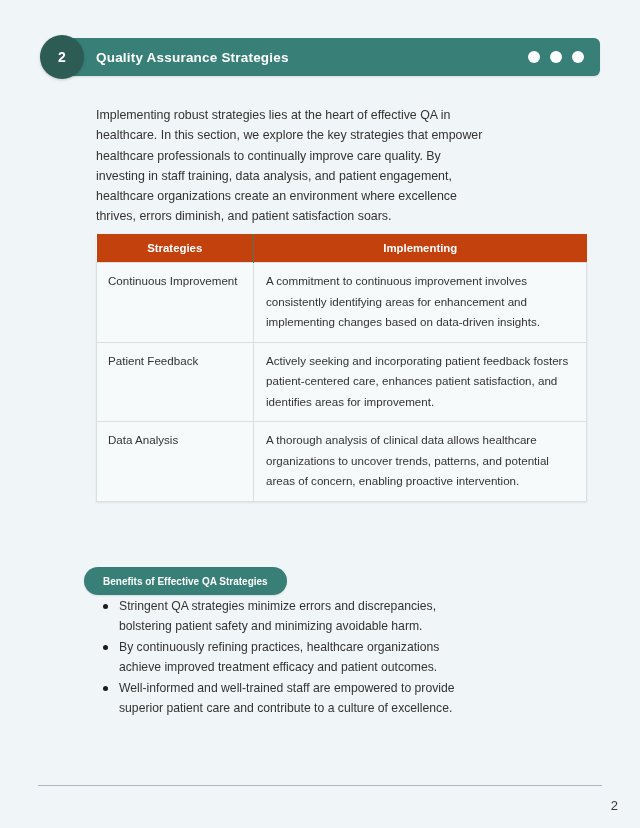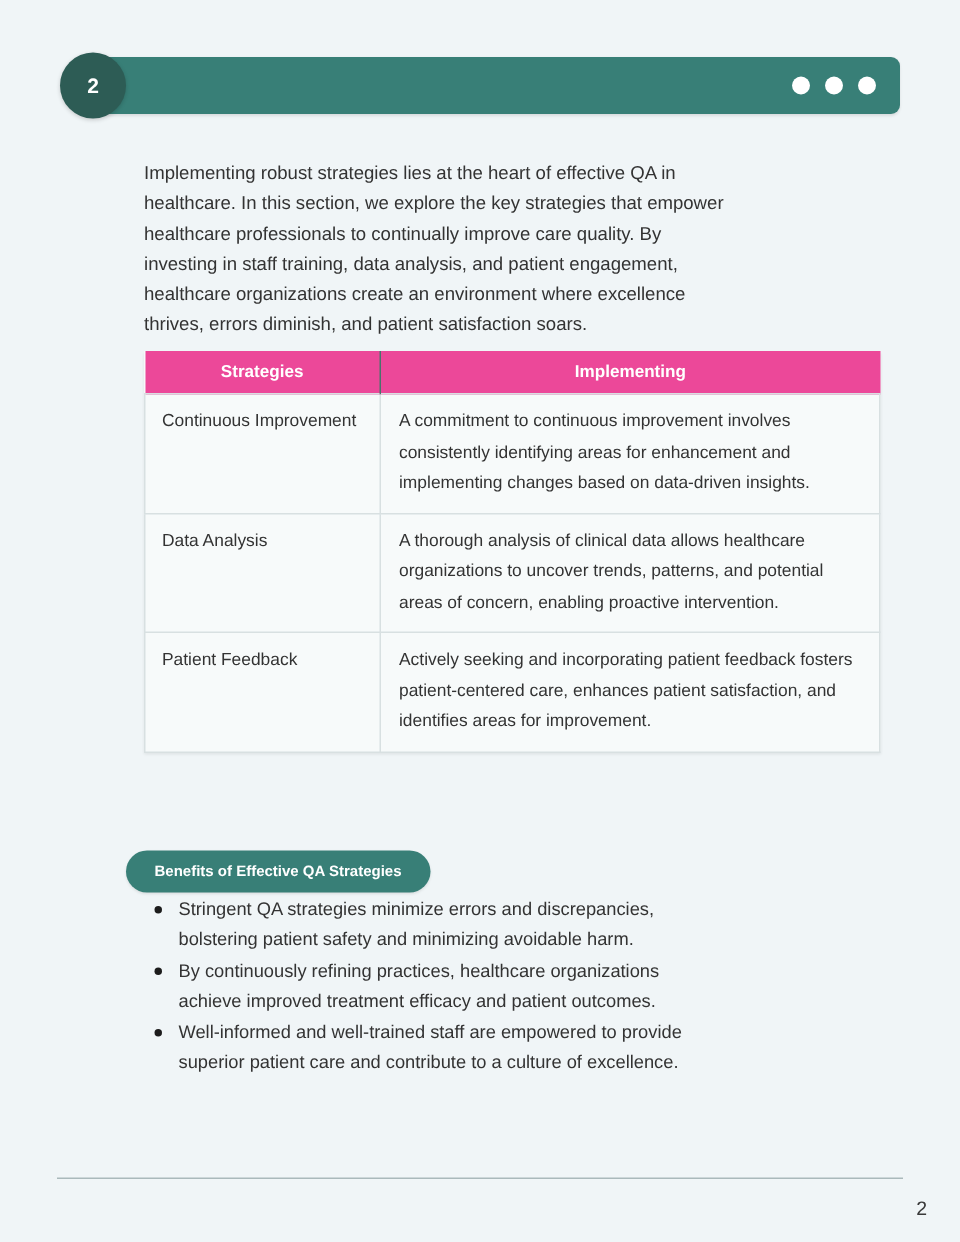--- a/index.html
+++ b/index.html
@@ -89,21 +89,21 @@
     top: 234px;
     width: 490px;
     border-collapse: collapse;
     table-layout: fixed;
     background: #f7fafa;
     box-shadow: 0 1px 2px rgba(0,0,0,0.07);
   }
   .strategy-table col.c1 { width: 157px; }
   .strategy-table col.c2 { width: 333px; }
   .strategy-table thead th {
-    background: #ec4899;
+    background: #c2410c;
     color: #ffffff;
     font-size: 11.4px;
     font-weight: bold;
     padding: 8px 6px;
     text-align: center;
     border-right: 1px solid #4a736c;
     margin-top: 24px;
   }
   .strategy-table thead th:last-child { border-right: none; }
   .strategy-table tbody td {
@@ -177,20 +177,21 @@
     right: 22px;
     top: 798px;
     font-size: 13px;
     color: #3a3a3a;
   }
 </style>
 </head>
 <body>
 
 <div class="section-header">
+  <div class="section-title">Quality Assurance Strategies</div>
   <div class="header-dots">
     <span class="dot"></span>
     <span class="dot"></span>
     <span class="dot"></span>
   </div>
 </div>
 <div class="section-badge">2</div>
 
 <p class="intro">Implementing robust strategies lies at the heart of effective QA in healthcare. In this section, we explore the key strategies that empower healthcare professionals to continually improve care quality. By investing in staff training, data analysis, and patient engagement, healthcare organizations create an environment where excellence thrives, errors diminish, and patient satisfaction soars.</p>
 
@@ -204,26 +205,26 @@
       <th>Strategies</th>
       <th>Implementing</th>
     </tr>
   </thead>
   <tbody>
     <tr>
       <td class="strategy-name">Continuous Improvement</td>
       <td>A commitment to continuous improvement involves consistently identifying areas for enhancement and implementing changes based on data-driven insights.</td>
     </tr>
     <tr>
+      <td class="strategy-name">Patient Feedback</td>
+      <td>Actively seeking and incorporating patient feedback fosters patient-centered care, enhances patient satisfaction, and identifies areas for improvement.</td>
+    </tr>
+    <tr>
       <td class="strategy-name">Data Analysis</td>
       <td>A thorough analysis of clinical data allows healthcare organizations to uncover trends, patterns, and potential areas of concern, enabling proactive intervention.</td>
-    </tr>
-    <tr>
-      <td class="strategy-name">Patient Feedback</td>
-      <td>Actively seeking and incorporating patient feedback fosters patient-centered care, enhances patient satisfaction, and identifies areas for improvement.</td>
     </tr>
   </tbody>
 </table>
 
 <div class="benefits-pill">Benefits of Effective QA Strategies</div>
 
 <ul class="benefits-list">
   <li>Stringent QA strategies minimize errors and discrepancies, bolstering patient safety and minimizing avoidable harm.</li>
   <li>By continuously refining practices, healthcare organizations achieve improved treatment efficacy and patient outcomes.</li>
   <li>Well-informed and well-trained staff are empowered to provide superior patient care and contribute to a culture of excellence.</li>

